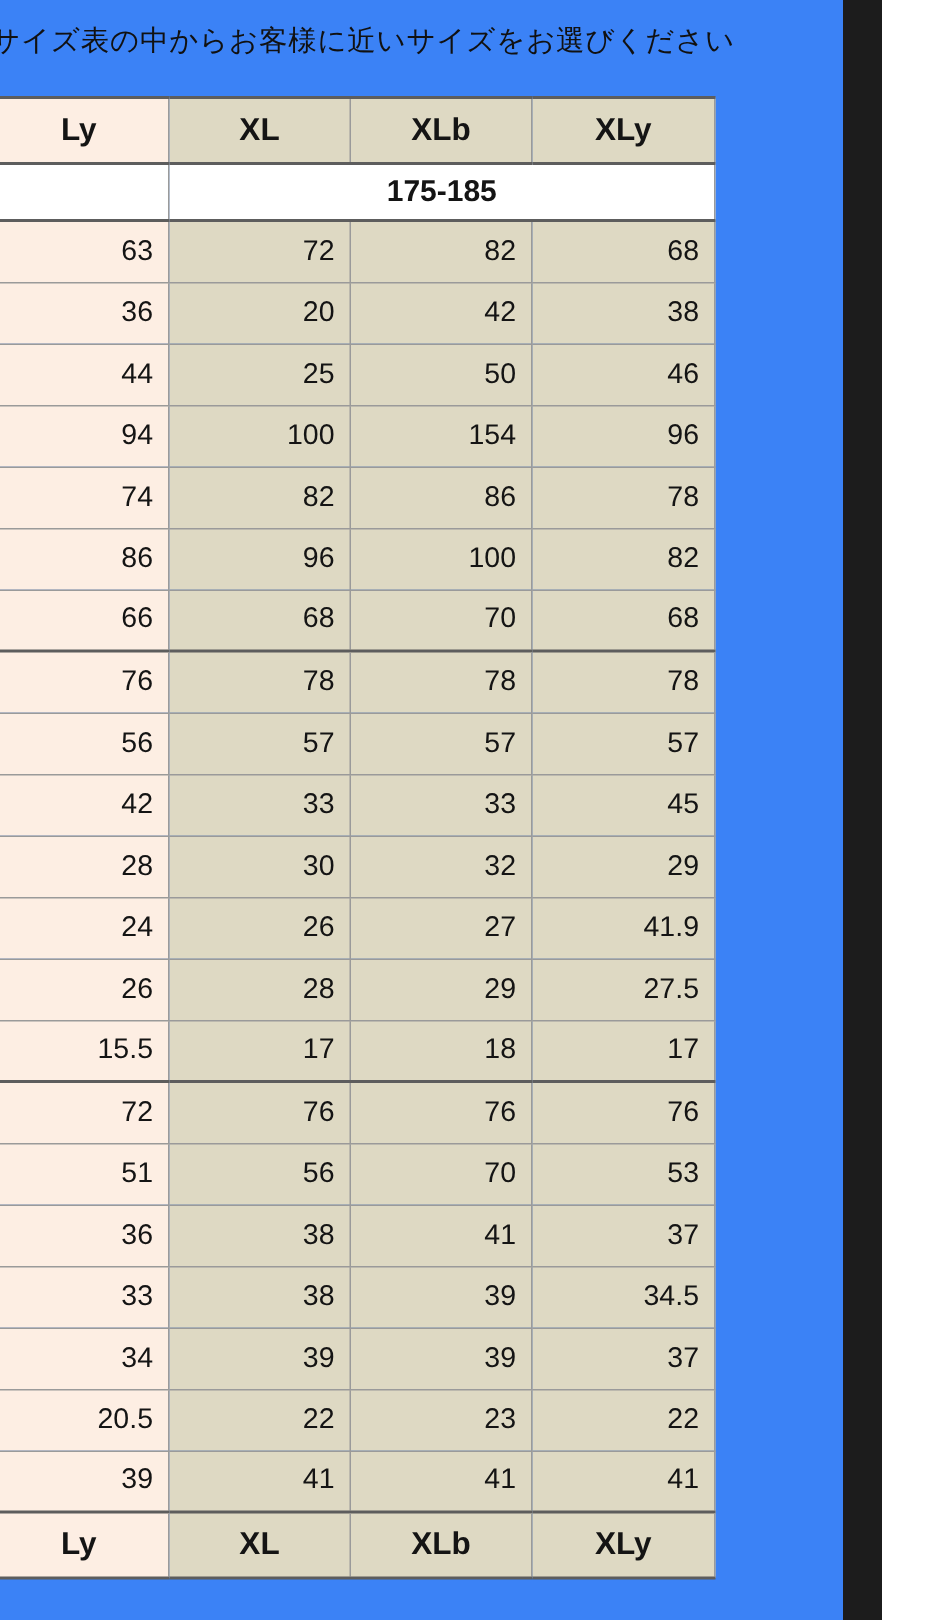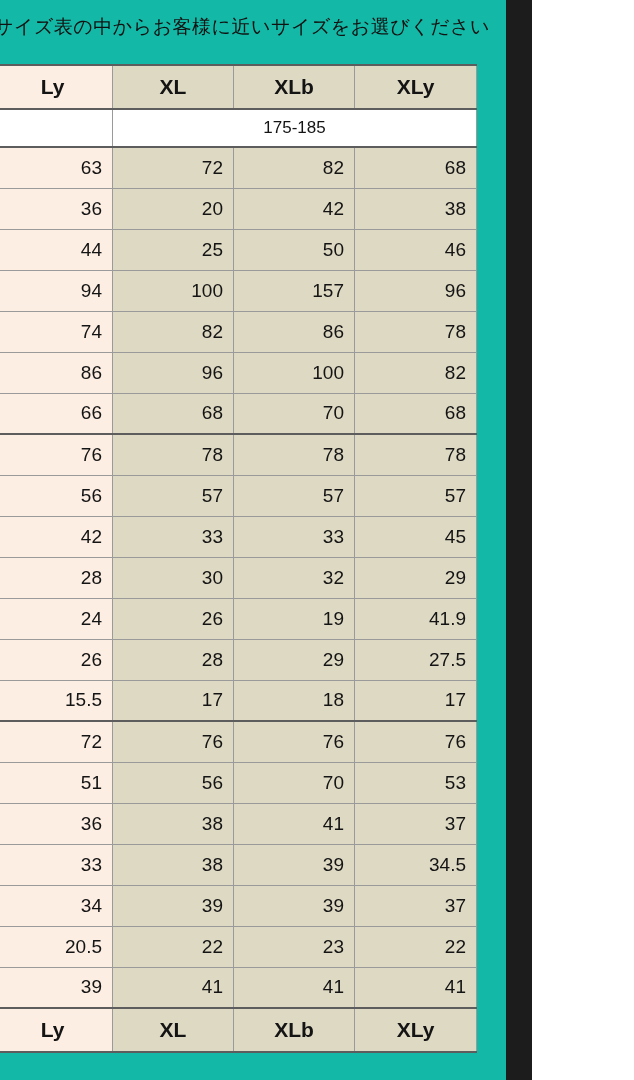--- a/index.html
+++ b/index.html
@@ -11,23 +11,23 @@
     width: 634px;
     height: 1080px;
     font-family: "Liberation Sans", sans-serif;
     position: relative;
     overflow: hidden;
   }
   #page {
     position: absolute;
     left: 0;
     top: 0;
-    width: 532px;
+    width: 588px;
     height: 1080px;
-    background: #14b8a6;
+    background: #3b82f6;
   }
   
   #right-strip {
     position: absolute;
     right: 0;
     top: 0;
     width: 26px;
     height: 1080px;
     background: #1c1c1c;
   }
@@ -78,22 +78,22 @@
   }
   tr.head-row th.col-first {
     background: #fdeee3;
   }
   tr.head-row th.tan {
     background: #ded9c3;
   }
   
   tr.range-row td {
     text-align: center;
-    font-weight: normal;
-    font-size: 17px;
+    font-weight: bold;
+    font-size: 20px;
     background: #ffffff;
     border-bottom: 2px solid #5d5d5d;
     height: 38px;
   }
   tr.range-row td.blank {
     background: #ffffff;
   }
   
   tr.data-row td {
     text-align: right;
@@ -162,21 +162,21 @@
           </tr>
           <tr class="data-row">
             <td class="col-first">44</td>
             <td>25</td>
             <td>50</td>
             <td>46</td>
           </tr>
           <tr class="data-row">
             <td class="col-first">94</td>
             <td>100</td>
-            <td>157</td>
+            <td>154</td>
             <td>96</td>
           </tr>
           <tr class="data-row">
             <td class="col-first">74</td>
             <td>82</td>
             <td>86</td>
             <td>78</td>
           </tr>
           <tr class="data-row">
             <td class="col-first">86</td>
@@ -210,21 +210,21 @@
           </tr>
           <tr class="data-row">
             <td class="col-first">28</td>
             <td>30</td>
             <td>32</td>
             <td>29</td>
           </tr>
           <tr class="data-row">
             <td class="col-first">24</td>
             <td>26</td>
-            <td>19</td>
+            <td>27</td>
             <td>41.9</td>
           </tr>
           <tr class="data-row">
             <td class="col-first">26</td>
             <td>28</td>
             <td>29</td>
             <td>27.5</td>
           </tr>
           <tr class="data-row">
             <td class="col-first">15.5</td>

